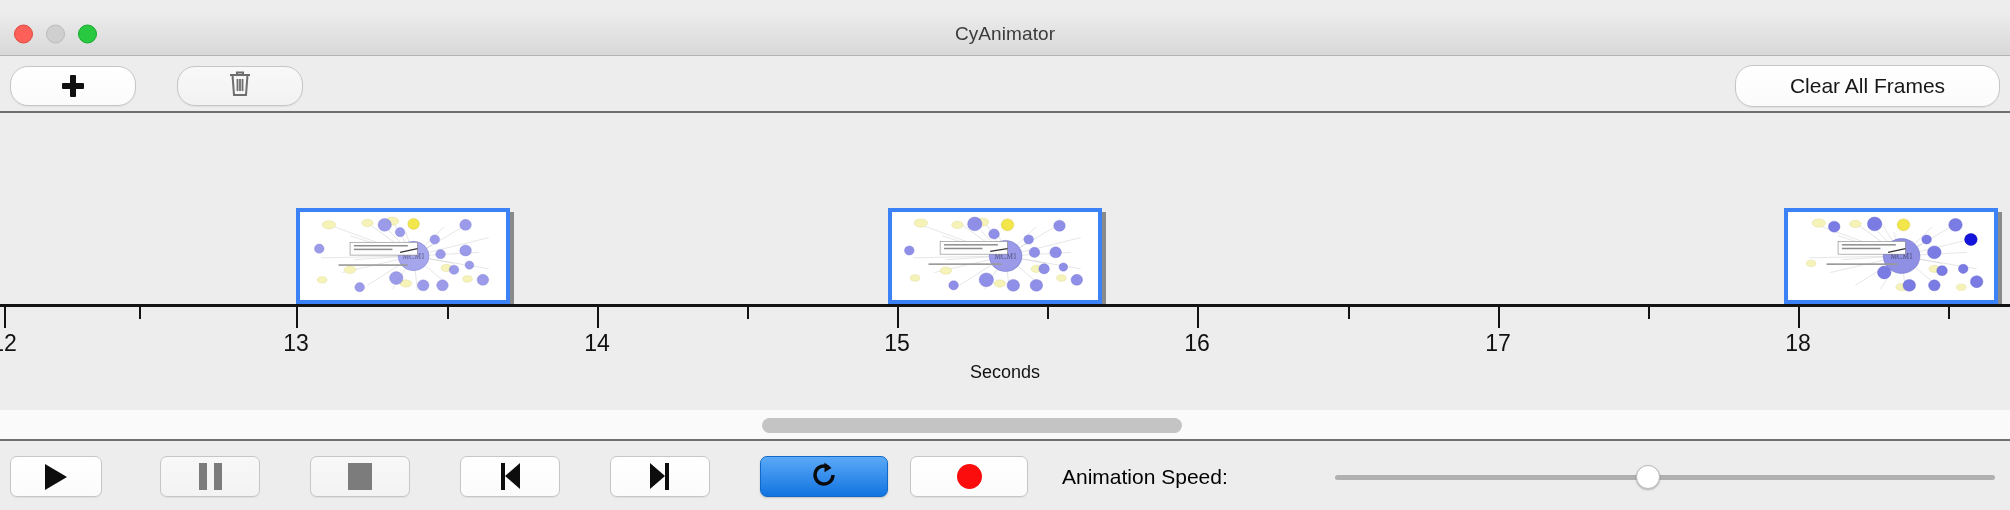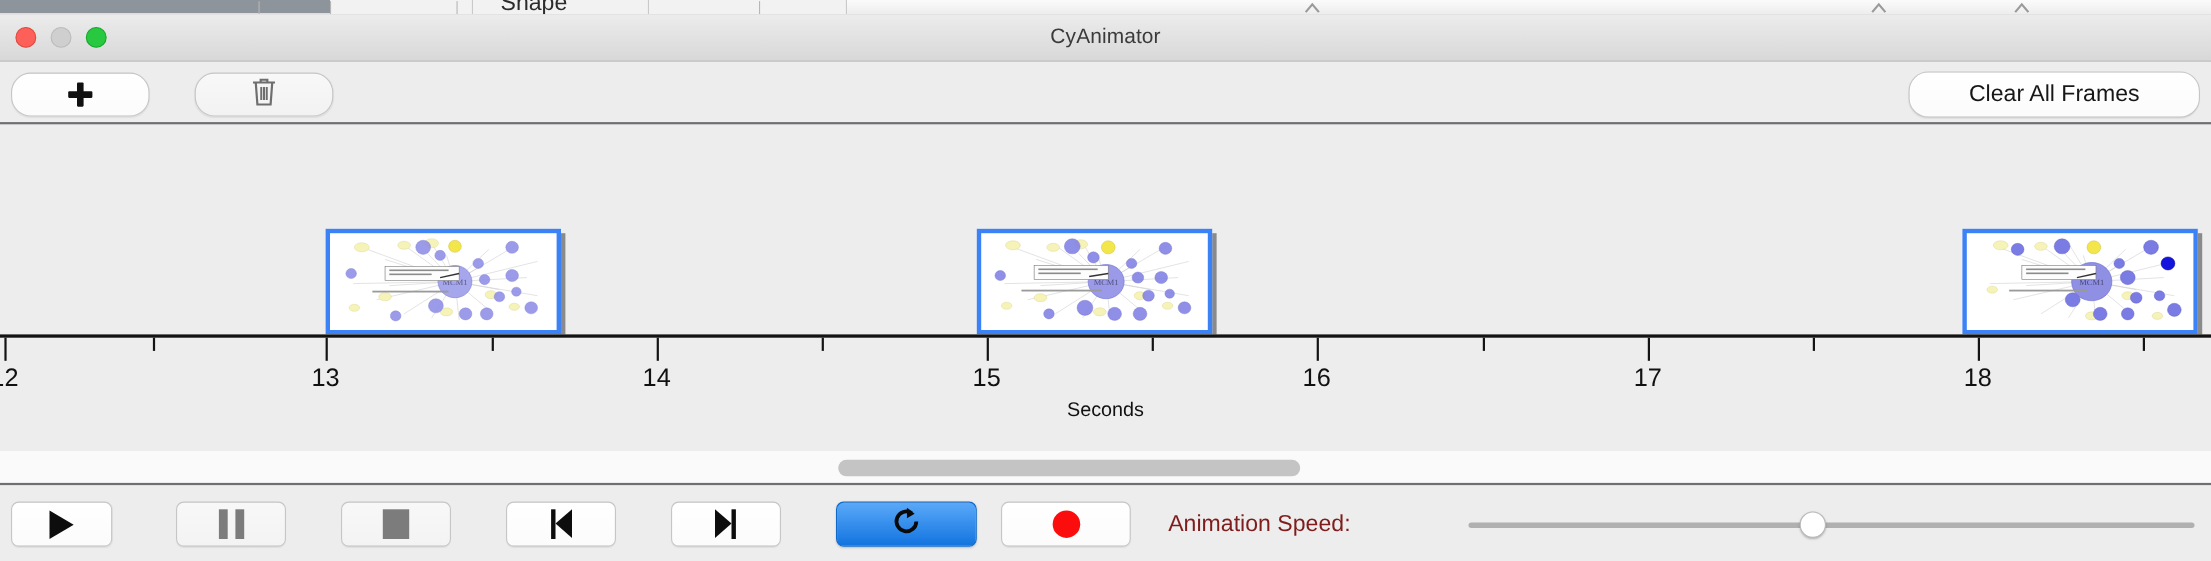--- a/index.html
+++ b/index.html
@@ -181,21 +181,21 @@
   .ico-skipf::after {
     content: ""; position: absolute; right: 8px; top: 0;
     width: 0; height: 0;
     border-left: 15px solid #0d0d0d;
     border-top: 13.5px solid transparent;
     border-bottom: 13.5px solid transparent;
   }
   .ico-record { width: 25px; height: 25px; border-radius: 50%; background: #fc0d0d; }
   .speed-label {
     position: absolute; left: 1062px; top: 50%; transform: translateY(-50%);
-    font-size: 21px; color: #7f1d1d; white-space: nowrap;
+    font-size: 21px; color: #000000; white-space: nowrap;
   }
   .slider {
     position: absolute; left: 1335px; top: 50%; transform: translateY(-50%);
     width: 660px; height: 24px;
   }
   .slider-track {
     position: absolute; top: 10px; left: 0; width: 660px; height: 5px;
     background: #b0b0b0; border-radius: 3px;
   }
   .slider-thumb {
@@ -203,46 +203,20 @@
     width: 24px; height: 24px; border-radius: 50%;
     background: #ffffff; border: 1px solid #b9b9b9;
     box-shadow: 0 1px 2px rgba(0,0,0,.25); cursor: pointer;
   }
 </style>
 </head>
 <body>
 
 <div id="app">
 
-  <div class="bg-strip">
-    <div class="bg-tabgray"></div>
-    <div class="bg-cell" style="left:300px; width:130px;"></div>
-    <div class="bg-cell" style="left:430px; width:160px;"></div>
-    <div class="bg-cell" style="left:590px; width:180px;"></div>
-    <div class="bg-tick" style="left:235px;"></div>
-    <div class="bg-tick" style="left:300px;"></div>
-    <div class="bg-tick" style="left:415px;"></div>
-    <div class="bg-tick" style="left:690px;"></div>
-    <div class="bg-shape">Shape</div>
-    <div class="bg-arrow" style="left:1185px;">
-      <svg viewBox="0 0 16 12">
-          <path d="M2 10 L8 3 L14 10" fill="none" stroke="#9a9a9a" stroke-width="2"></path>
-        </svg>
-    </div>
-    <div class="bg-arrow" style="left:1830px;">
-      <svg viewBox="0 0 16 12">
-          <path d="M2 10 L8 3 L14 10" fill="none" stroke="#9a9a9a" stroke-width="2"></path>
-        </svg>
-    </div>
-    <div class="bg-arrow" style="left:1700px;">
-      <svg viewBox="0 0 16 12">
-          <path d="M2 10 L8 3 L14 10" fill="none" stroke="#9a9a9a" stroke-width="2"></path>
-        </svg>
-    </div>
-  </div>
 
   <div class="titlebar">
     <div class="traffic">
       <div class="light red"></div>
       <div class="light yellow"></div>
       <div class="light green"></div>
     </div>
     <div class="window-title">CyAnimator</div>
   </div>
 

